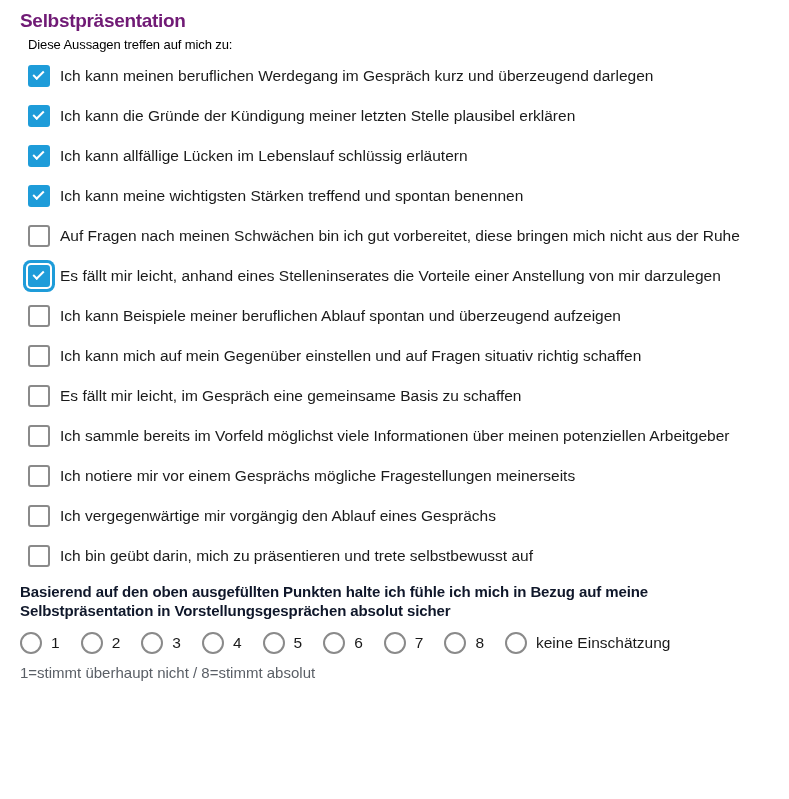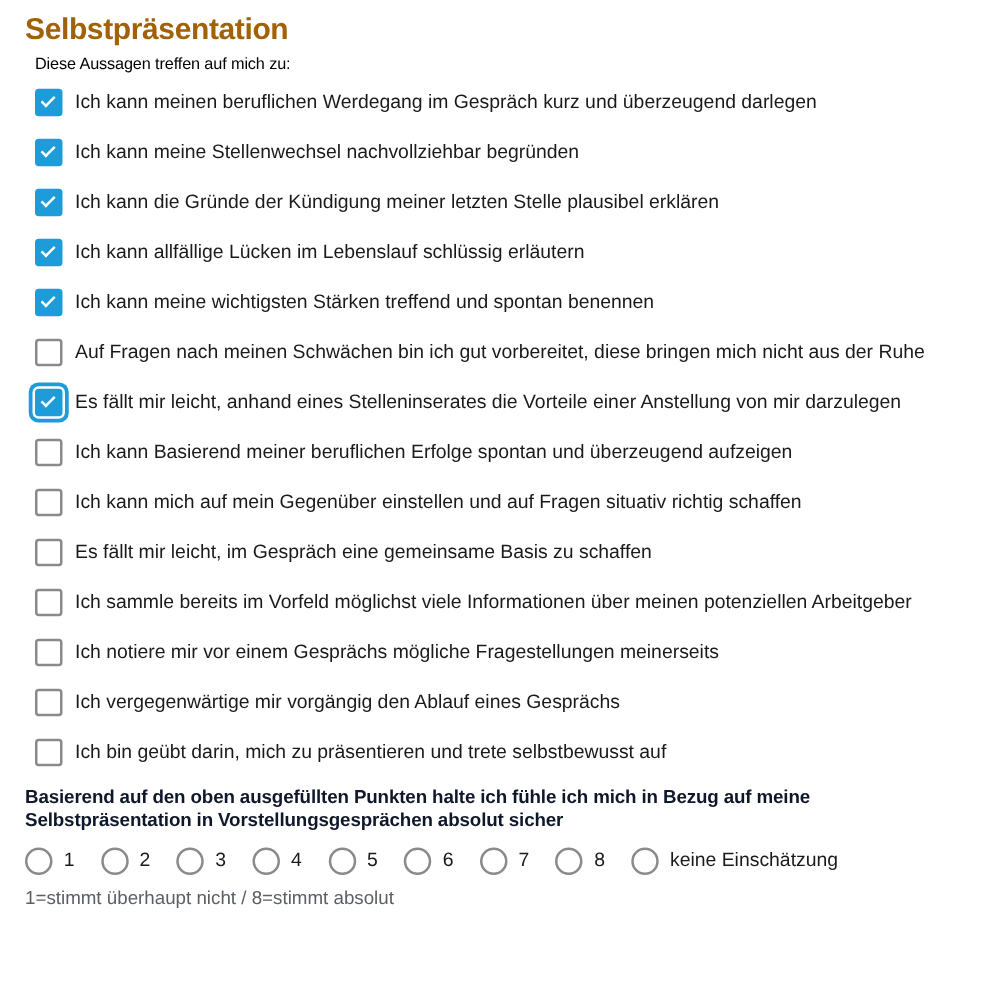--- a/index.html
+++ b/index.html
@@ -10,22 +10,22 @@
   }
   *{box-sizing:border-box;}
   html,body{margin:0;padding:0;}
   body{
     width:789px;height:799px;overflow:hidden;background:#fff;
     font-family:"Liberation Sans","DejaVu Sans",sans-serif;
     color:var(--text);
   }
   .page{width:789px;height:799px;padding:10px 20px 0 20px;}
   .page-title{
-    font-size:24px;font-weight:700;letter-spacing:-0.3px;
-    margin:0 0 5px 0;color:#a16207;
+    font-size:19px;font-weight:700;letter-spacing:-0.3px;
+    margin:0 0 5px 0;color:#701a75;
   }
   .section-subtitle{
     font-size:13px;font-weight:400;letter-spacing:-0.1px;
     margin:0 0 12px 8px;color:#000;
   }
   .cb-list{display:flex;flex-direction:column;gap:16px;margin-left:8px;}
   .cb-row{display:flex;align-items:flex-start;}
   .checkbox{
     position:relative;flex:0 0 22px;width:22px;height:22px;margin-top:1px;
     border:2px solid var(--control-border);border-radius:3px;background:#fff;
@@ -65,26 +65,20 @@
       <div class="cb-row">
         <span class="checkbox checked">
           <span class="checkmark"></span>
         </span>
         <span class="cb-label">Ich kann meinen beruflichen Werdegang im Gespräch kurz und überzeugend darlegen</span>
       </div>
       <div class="cb-row">
         <span class="checkbox checked">
           <span class="checkmark"></span>
         </span>
-        <span class="cb-label">Ich kann meine Stellenwechsel nachvollziehbar begründen</span>
-      </div>
-      <div class="cb-row">
-        <span class="checkbox checked">
-          <span class="checkmark"></span>
-        </span>
         <span class="cb-label">Ich kann die Gründe der Kündigung meiner letzten Stelle plausibel erklären</span>
       </div>
       <div class="cb-row">
         <span class="checkbox checked">
           <span class="checkmark"></span>
         </span>
         <span class="cb-label">Ich kann allfällige Lücken im Lebenslauf schlüssig erläutern</span>
       </div>
       <div class="cb-row">
         <span class="checkbox checked">
@@ -97,21 +91,21 @@
         <span class="cb-label">Auf Fragen nach meinen Schwächen bin ich gut vorbereitet, diese bringen mich nicht aus der Ruhe</span>
       </div>
       <div class="cb-row">
         <span class="checkbox checked focused">
           <span class="checkmark"></span>
         </span>
         <span class="cb-label">Es fällt mir leicht, anhand eines Stelleninserates die Vorteile einer Anstellung von mir darzulegen</span>
       </div>
       <div class="cb-row">
         <span class="checkbox"></span>
-        <span class="cb-label">Ich kann Basierend meiner beruflichen Erfolge spontan und überzeugend aufzeigen</span>
+        <span class="cb-label">Ich kann Beispiele meiner beruflichen Ablauf spontan und überzeugend aufzeigen</span>
       </div>
       <div class="cb-row">
         <span class="checkbox"></span>
         <span class="cb-label">Ich kann mich auf mein Gegenüber einstellen und auf Fragen situativ richtig schaffen</span>
       </div>
       <div class="cb-row">
         <span class="checkbox"></span>
         <span class="cb-label">Es fällt mir leicht, im Gespräch eine gemeinsame Basis zu schaffen</span>
       </div>
       <div class="cb-row">

